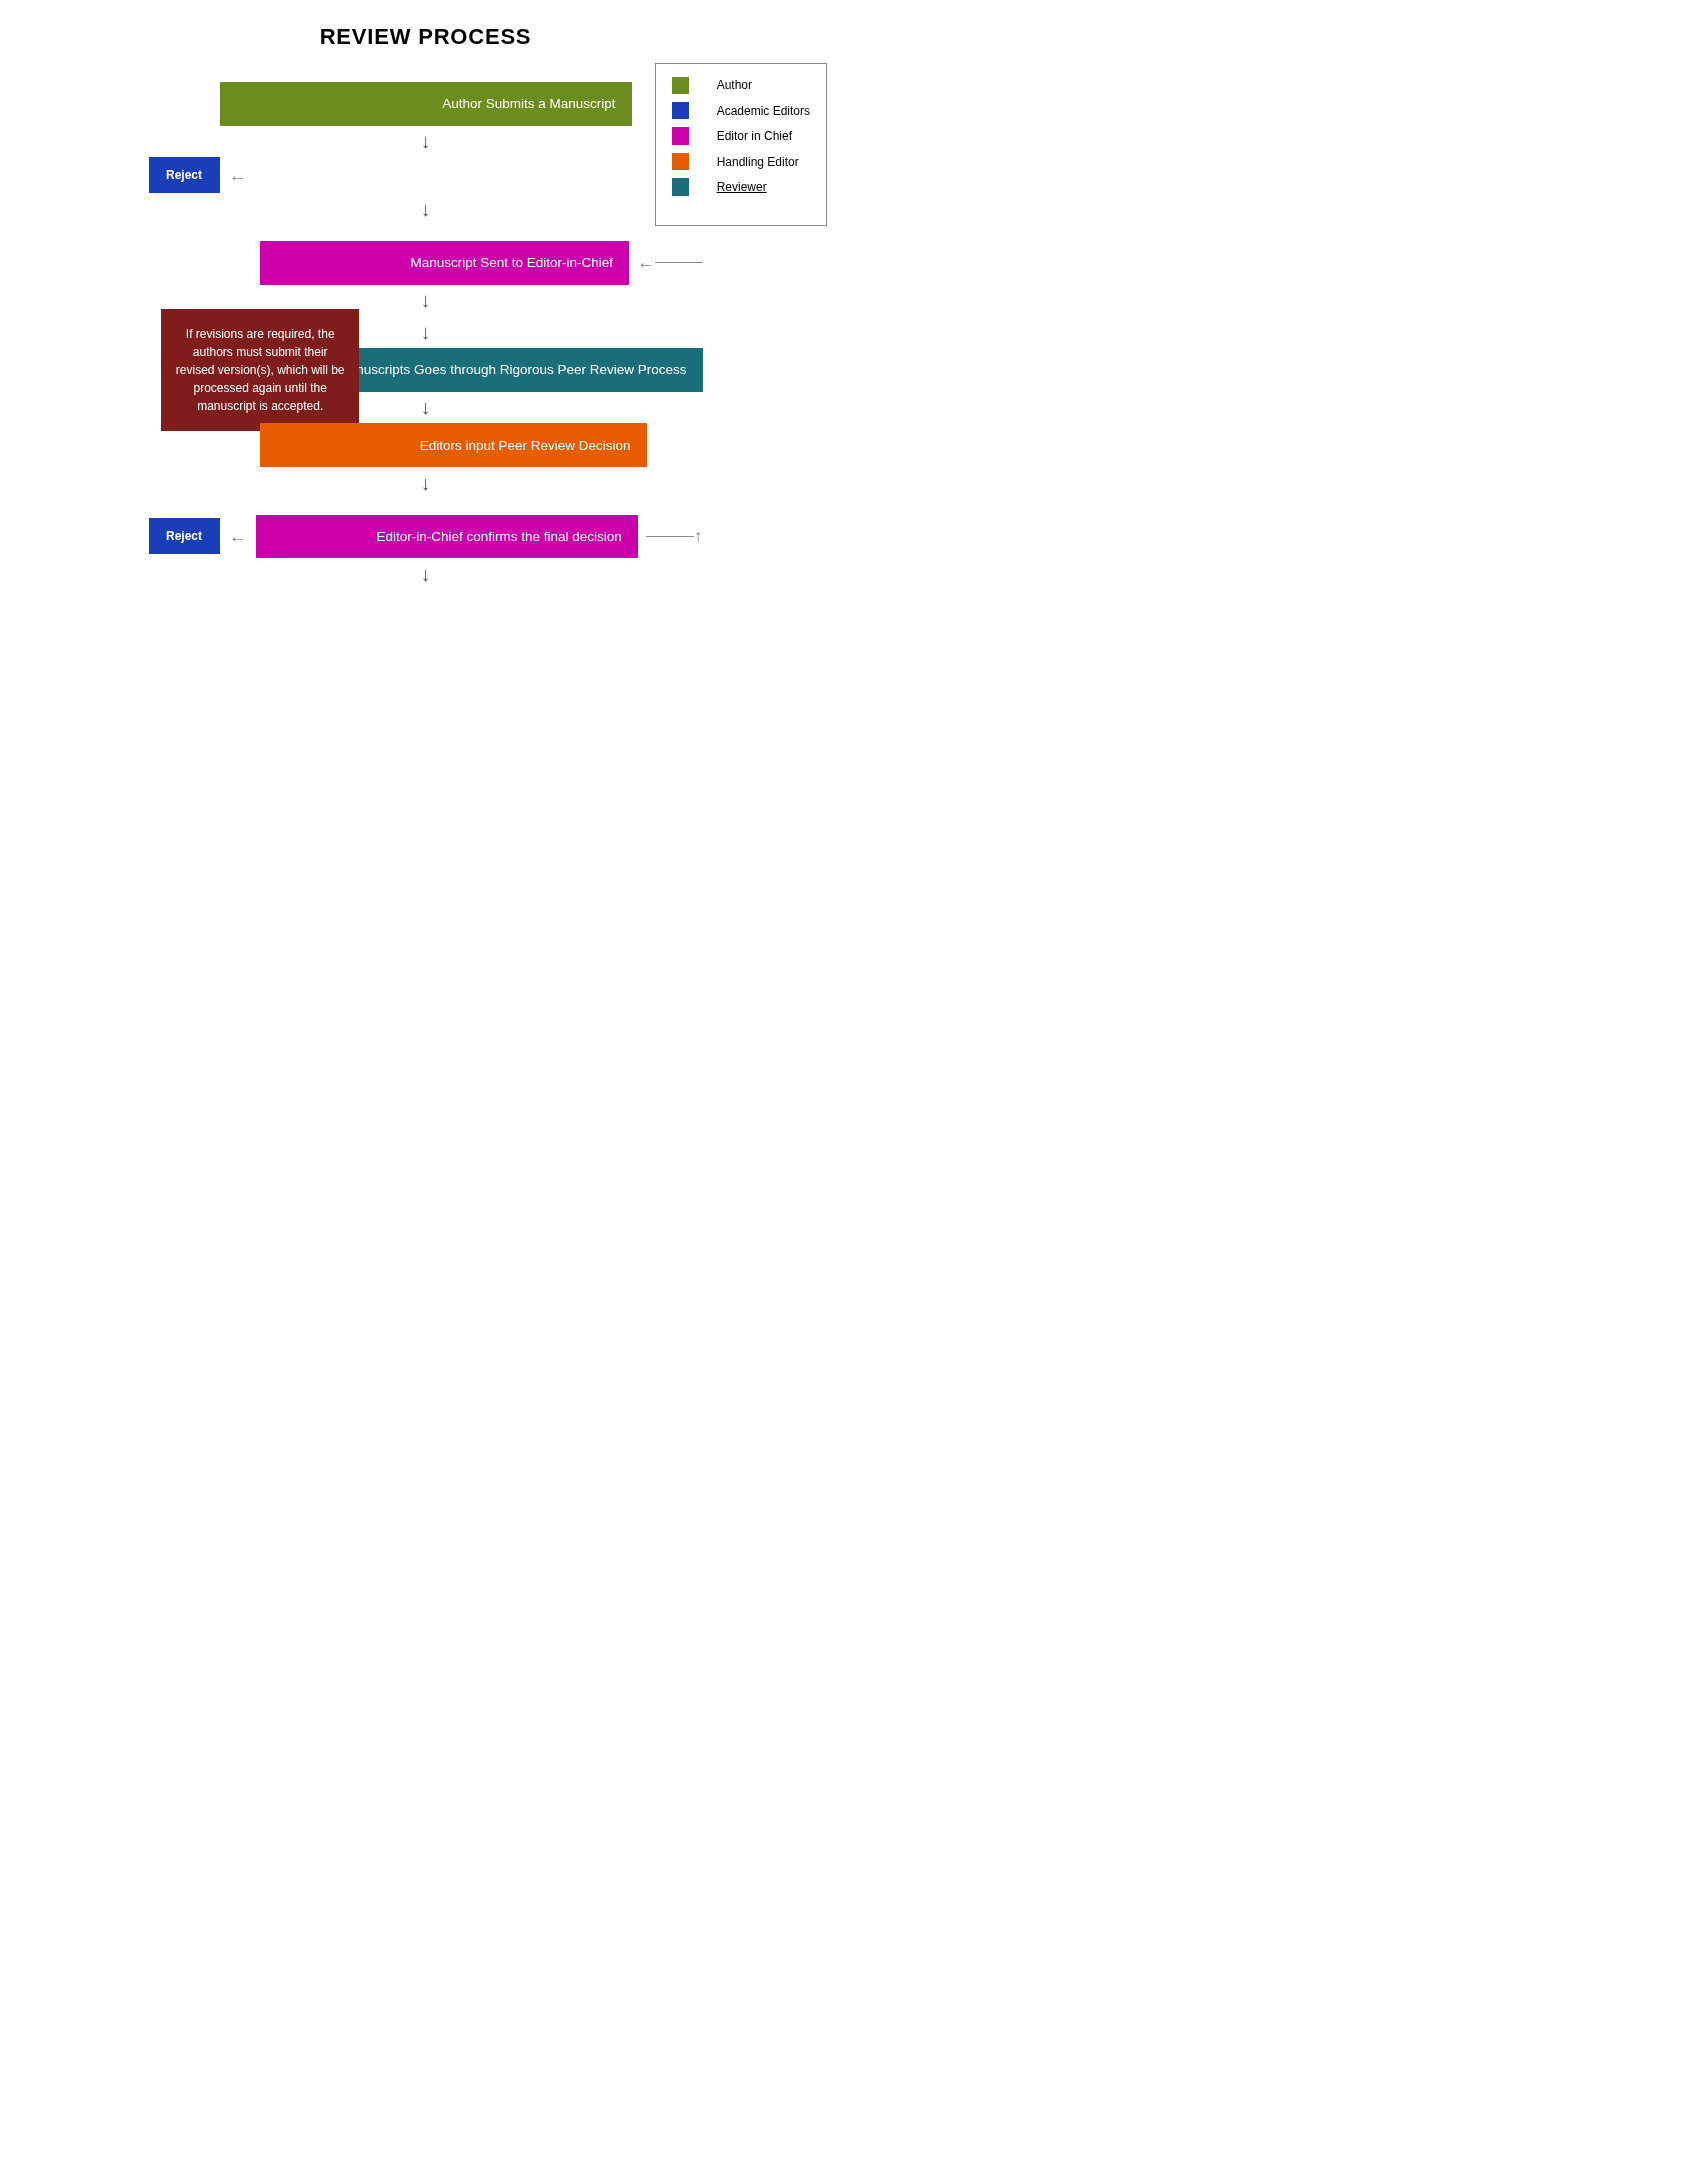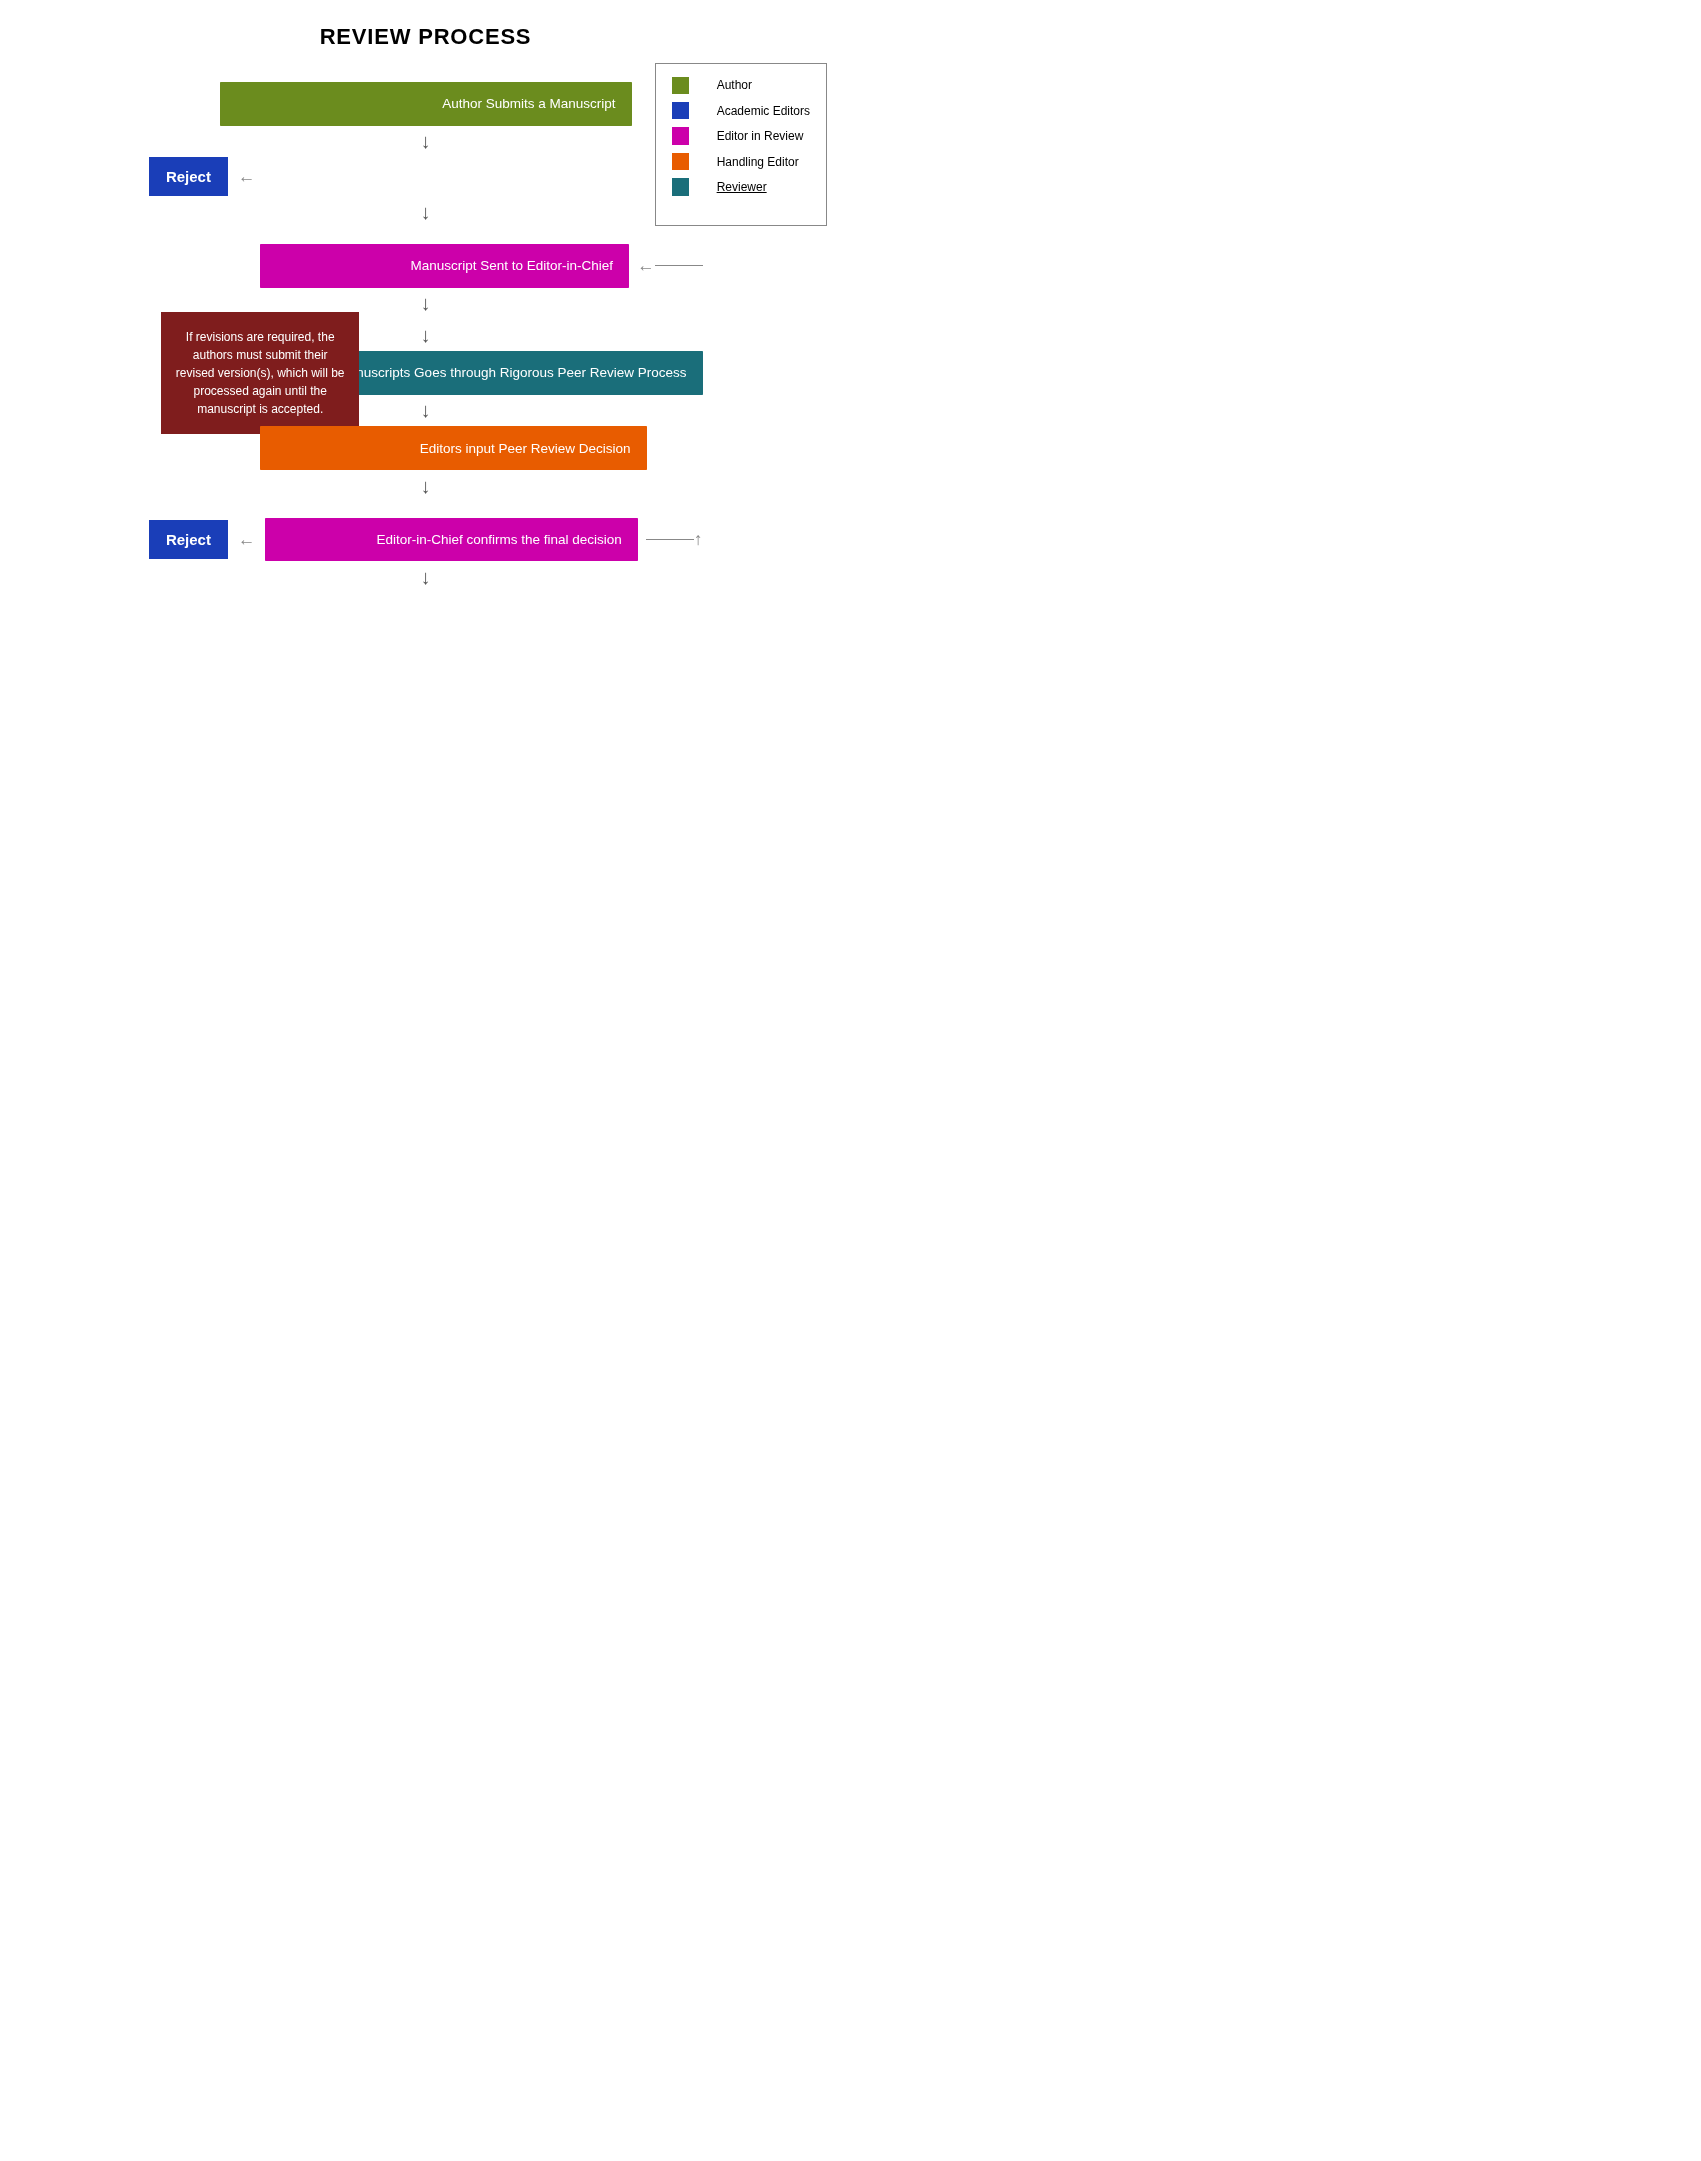--- a/index.html
+++ b/index.html
@@ -49,21 +49,21 @@
       align-items: center;
       justify-content: center;
       font-size: 20.6px;
       color: #555;
       margin: 1.6px 0;
     }
 
     .reject-box {
       background: #1a3eb8;
       color: #fff;
-      font-size: 15px;
+      font-size: 12px;
       font-weight: bold;
       padding: 11px 17.4px;
       min-width: 71px;
       text-align: center;
     }
 
     .reject-arrow-left {
       font-size: 17.4px;
       color: #888;
       margin: 0 9.5px;
@@ -124,21 +124,21 @@
       <div class="legend-item">
         <div class="legend-color" style="background-color: rgb(107, 140, 30);"></div>
         <span>Author</span>
       </div>
       <div class="legend-item">
         <div class="legend-color" style="background-color: rgb(26, 62, 184);"></div>
         <span>Academic Editors</span>
       </div>
       <div class="legend-item">
         <div class="legend-color" style="background-color: rgb(204, 0, 170);"></div>
-        <span>Editor in Review</span>
+        <span>Editor in Chief</span>
       </div>
       <div class="legend-item">
         <div class="legend-color" style="background-color: rgb(232, 92, 0);"></div>
         <span>Handling Editor</span>
       </div>
       <div class="legend-item">
         <div class="legend-color" style="background-color: rgb(26, 110, 122);"></div>
         <span>Reviewer</span>
       </div>
     </div>

